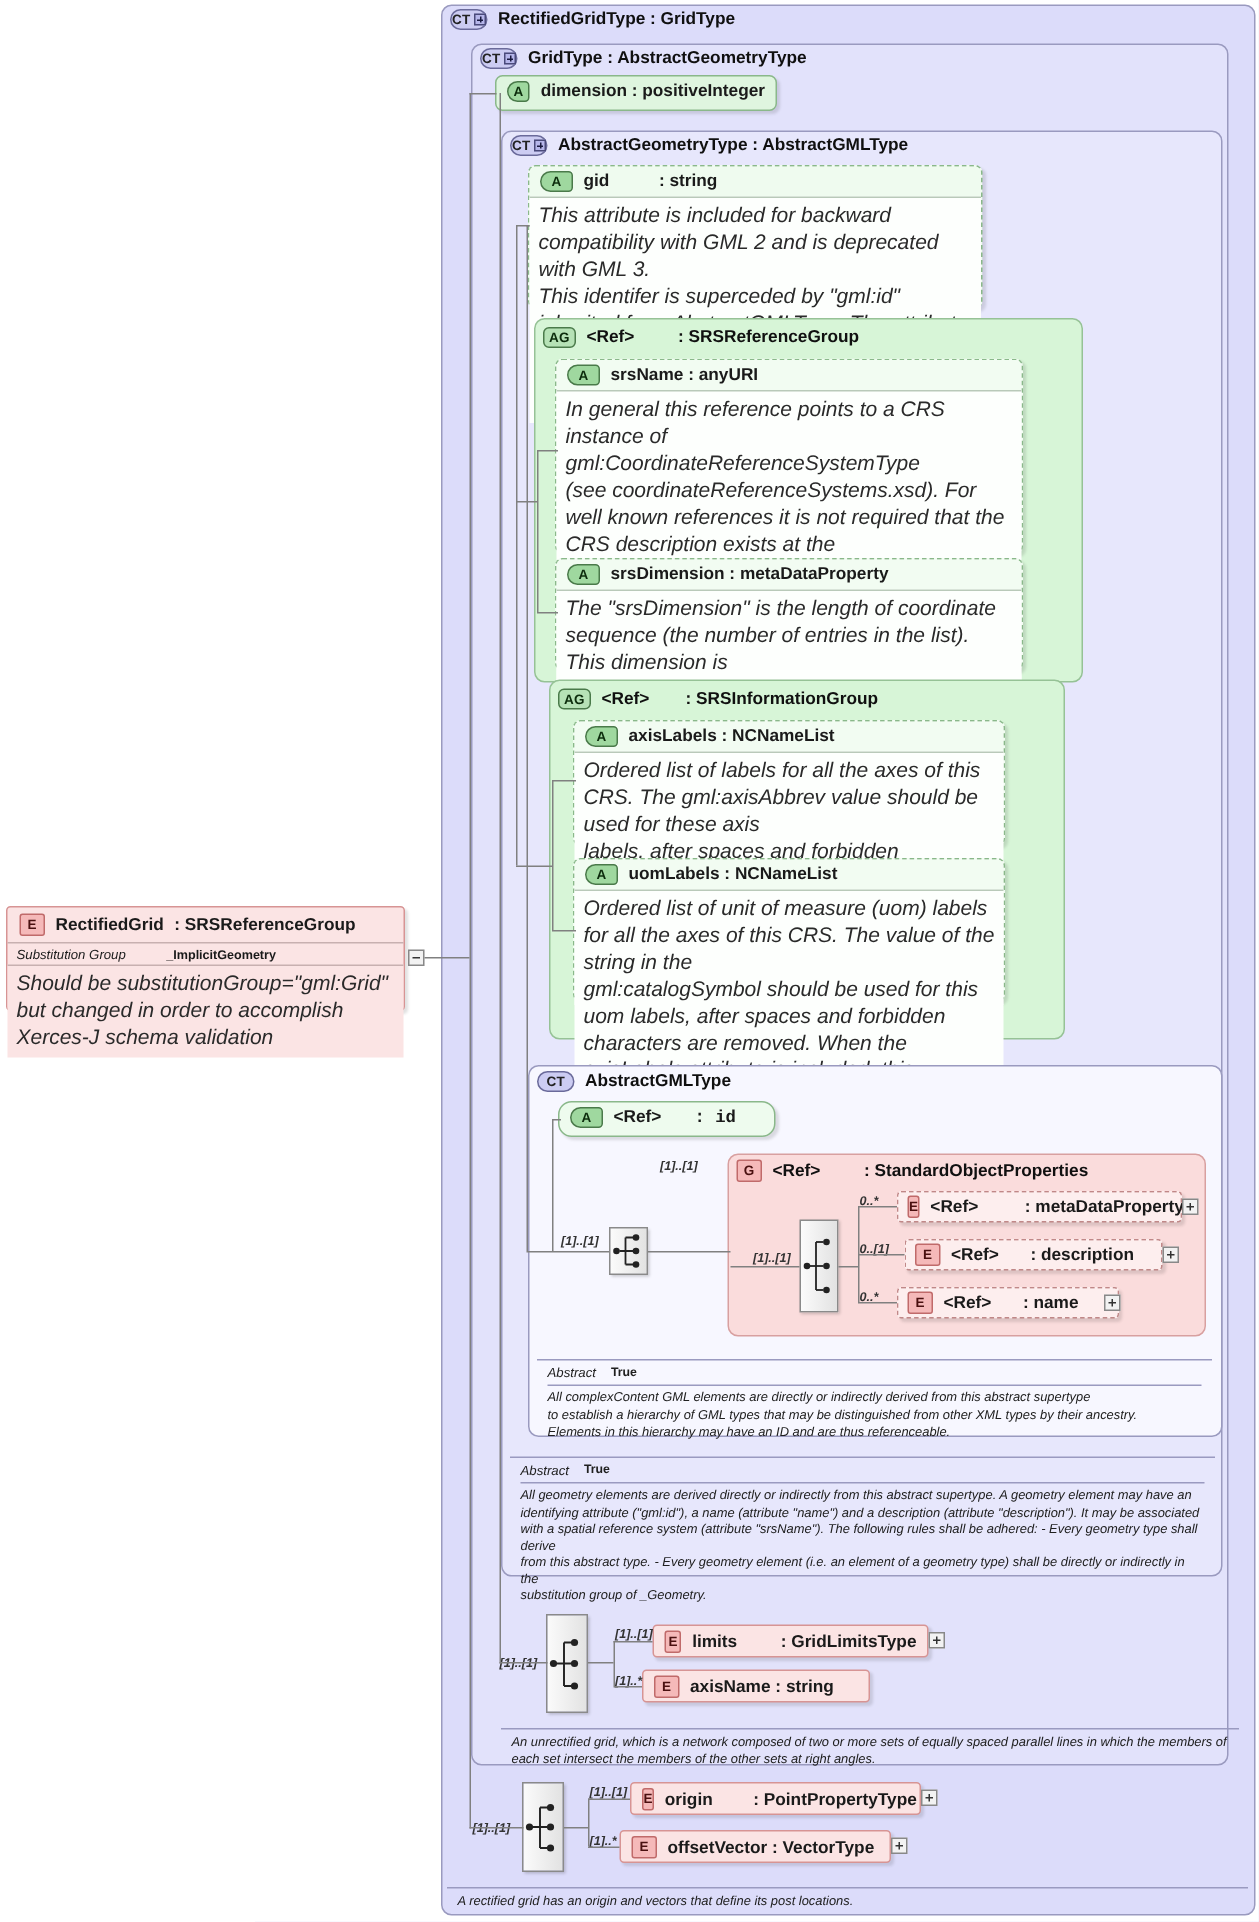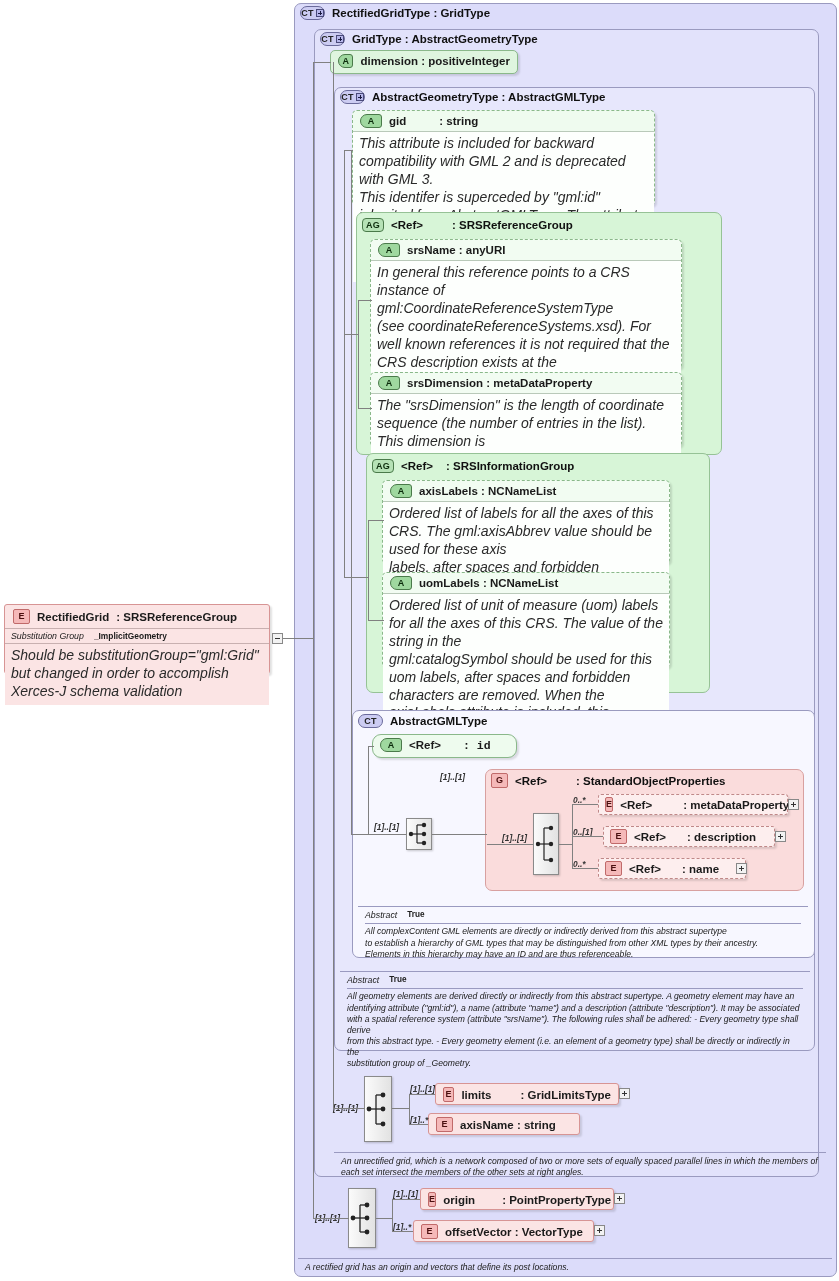--- a/index.html
+++ b/index.html
@@ -130,21 +130,21 @@
     line-height: 1.28;
     color: #2a2a2a;
     background: #fdfffd;
   }
   .node-sub {
     border-top: 1px solid #c8b0b0;
     padding: 2px 6px;
     font-size: 8.8px;
     font-style: italic;
     display: flex;
-    gap: 10px;
+    gap: 27px;
     white-space: nowrap;
   }
   .node-sub .val { font-style: normal; font-weight: bold; font-size: 8.4px; }
 
   .nm { flex: 0 0 auto; }
   .ty { flex: 0 0 auto; }
 
   
   .panel-doc {
     position: absolute;
@@ -278,21 +278,21 @@
     <span class="nm">srsDimension : metaDataProperty</span>
   </div>
   <div class="node-doc" style="white-space:pre-line;">The "srsDimension" is the length of coordinate sequence (the number of entries in the list). This dimension is
 specified by the coordinate reference system. When the srsName attribute is omitted, this attribute shall be omitted.</div>
 </div>
 
 <div class="panel green" style="left:366px; top:453px; width:344px; height:240px;"></div>
 <div class="panel-title" style="left:372px; top:459px;">
   <span class="badge badge-ag">AG</span>
   <span>&lt;Ref&gt;</span>
-  <span style="margin-left:6px;">: SRSInformationGroup</span>
+  <span style="margin-left:17px;">: SRSInformationGroup</span>
 </div>
 
 <div class="node attr-dash" style="left:382px; top:480px; width:288px; height:84px; background:#f2fcf2;">
   <div class="node-head">
     <span class="badge badge-a">A</span>
     <span class="nm">axisLabels : NCNameList</span>
   </div>
   <div class="node-doc" style="white-space:pre-line;">Ordered list of labels for all the axes of this CRS. The gml:axisAbbrev value should be used for these axis
 labels, after spaces and forbidden characters are removed. When the srsName attribute is included, this attribute is optional.
 When the srsName attribute is omitted, this attribute shall also be omitted.</div>

